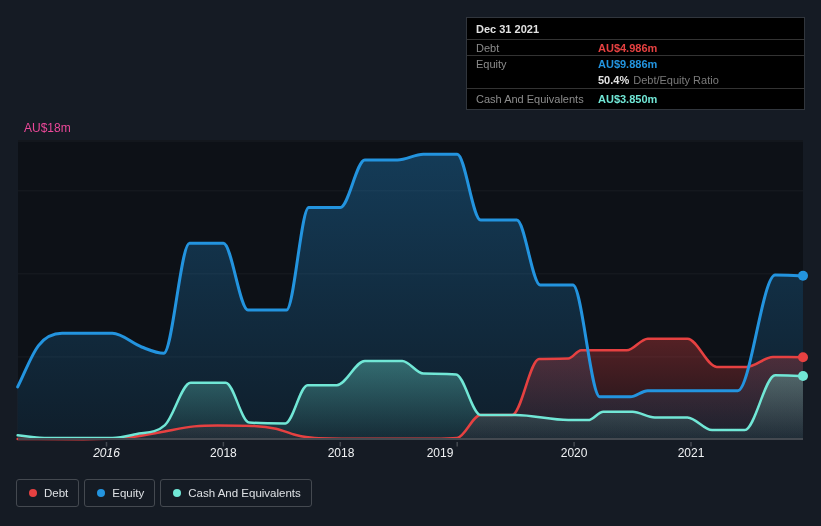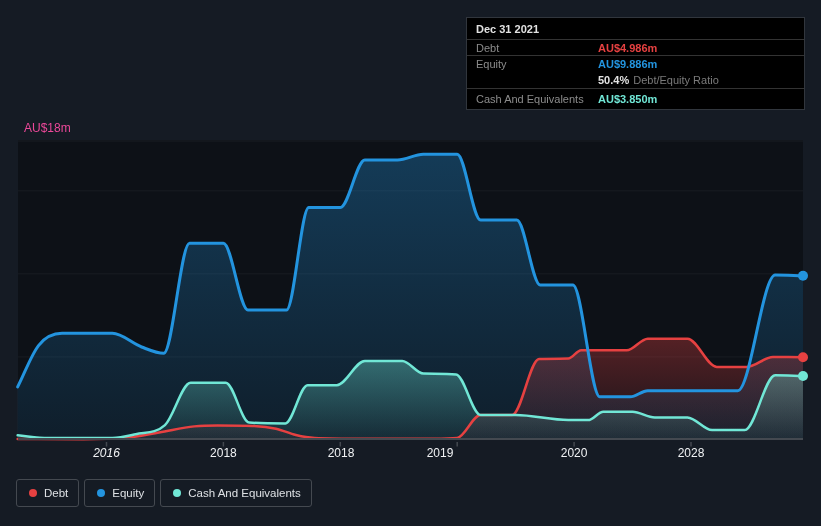--- a/index.html
+++ b/index.html
@@ -72,21 +72,21 @@
       <line x1="673" y1="302" x2="673" y2="306.5" stroke="#444950" stroke-width="1.5"></line>
     </svg>
 </div>
 
 <div id="x-labels">
     <div class="x-tick-label" style="left: 106.5px; font-style: italic;">2016</div>
     <div class="x-tick-label" style="left: 223.4px;">2018</div>
     <div class="x-tick-label" style="left: 341px;">2018</div>
     <div class="x-tick-label" style="left: 440px;">2019</div>
     <div class="x-tick-label" style="left: 574.1px;">2020</div>
-    <div class="x-tick-label" style="left: 691px;">2028</div>
+    <div class="x-tick-label" style="left: 691px;">2021</div>
   </div>
 
 <div id="legend">
   <div class="legend-item">
     <span class="legend-dot" style="background: rgb(230, 65, 65);"></span>
     <span class="legend-label">Debt</span>
   </div>
   <div class="legend-item">
     <span class="legend-dot" style="background: rgb(35, 148, 223);"></span>
     <span class="legend-label">Equity</span>

